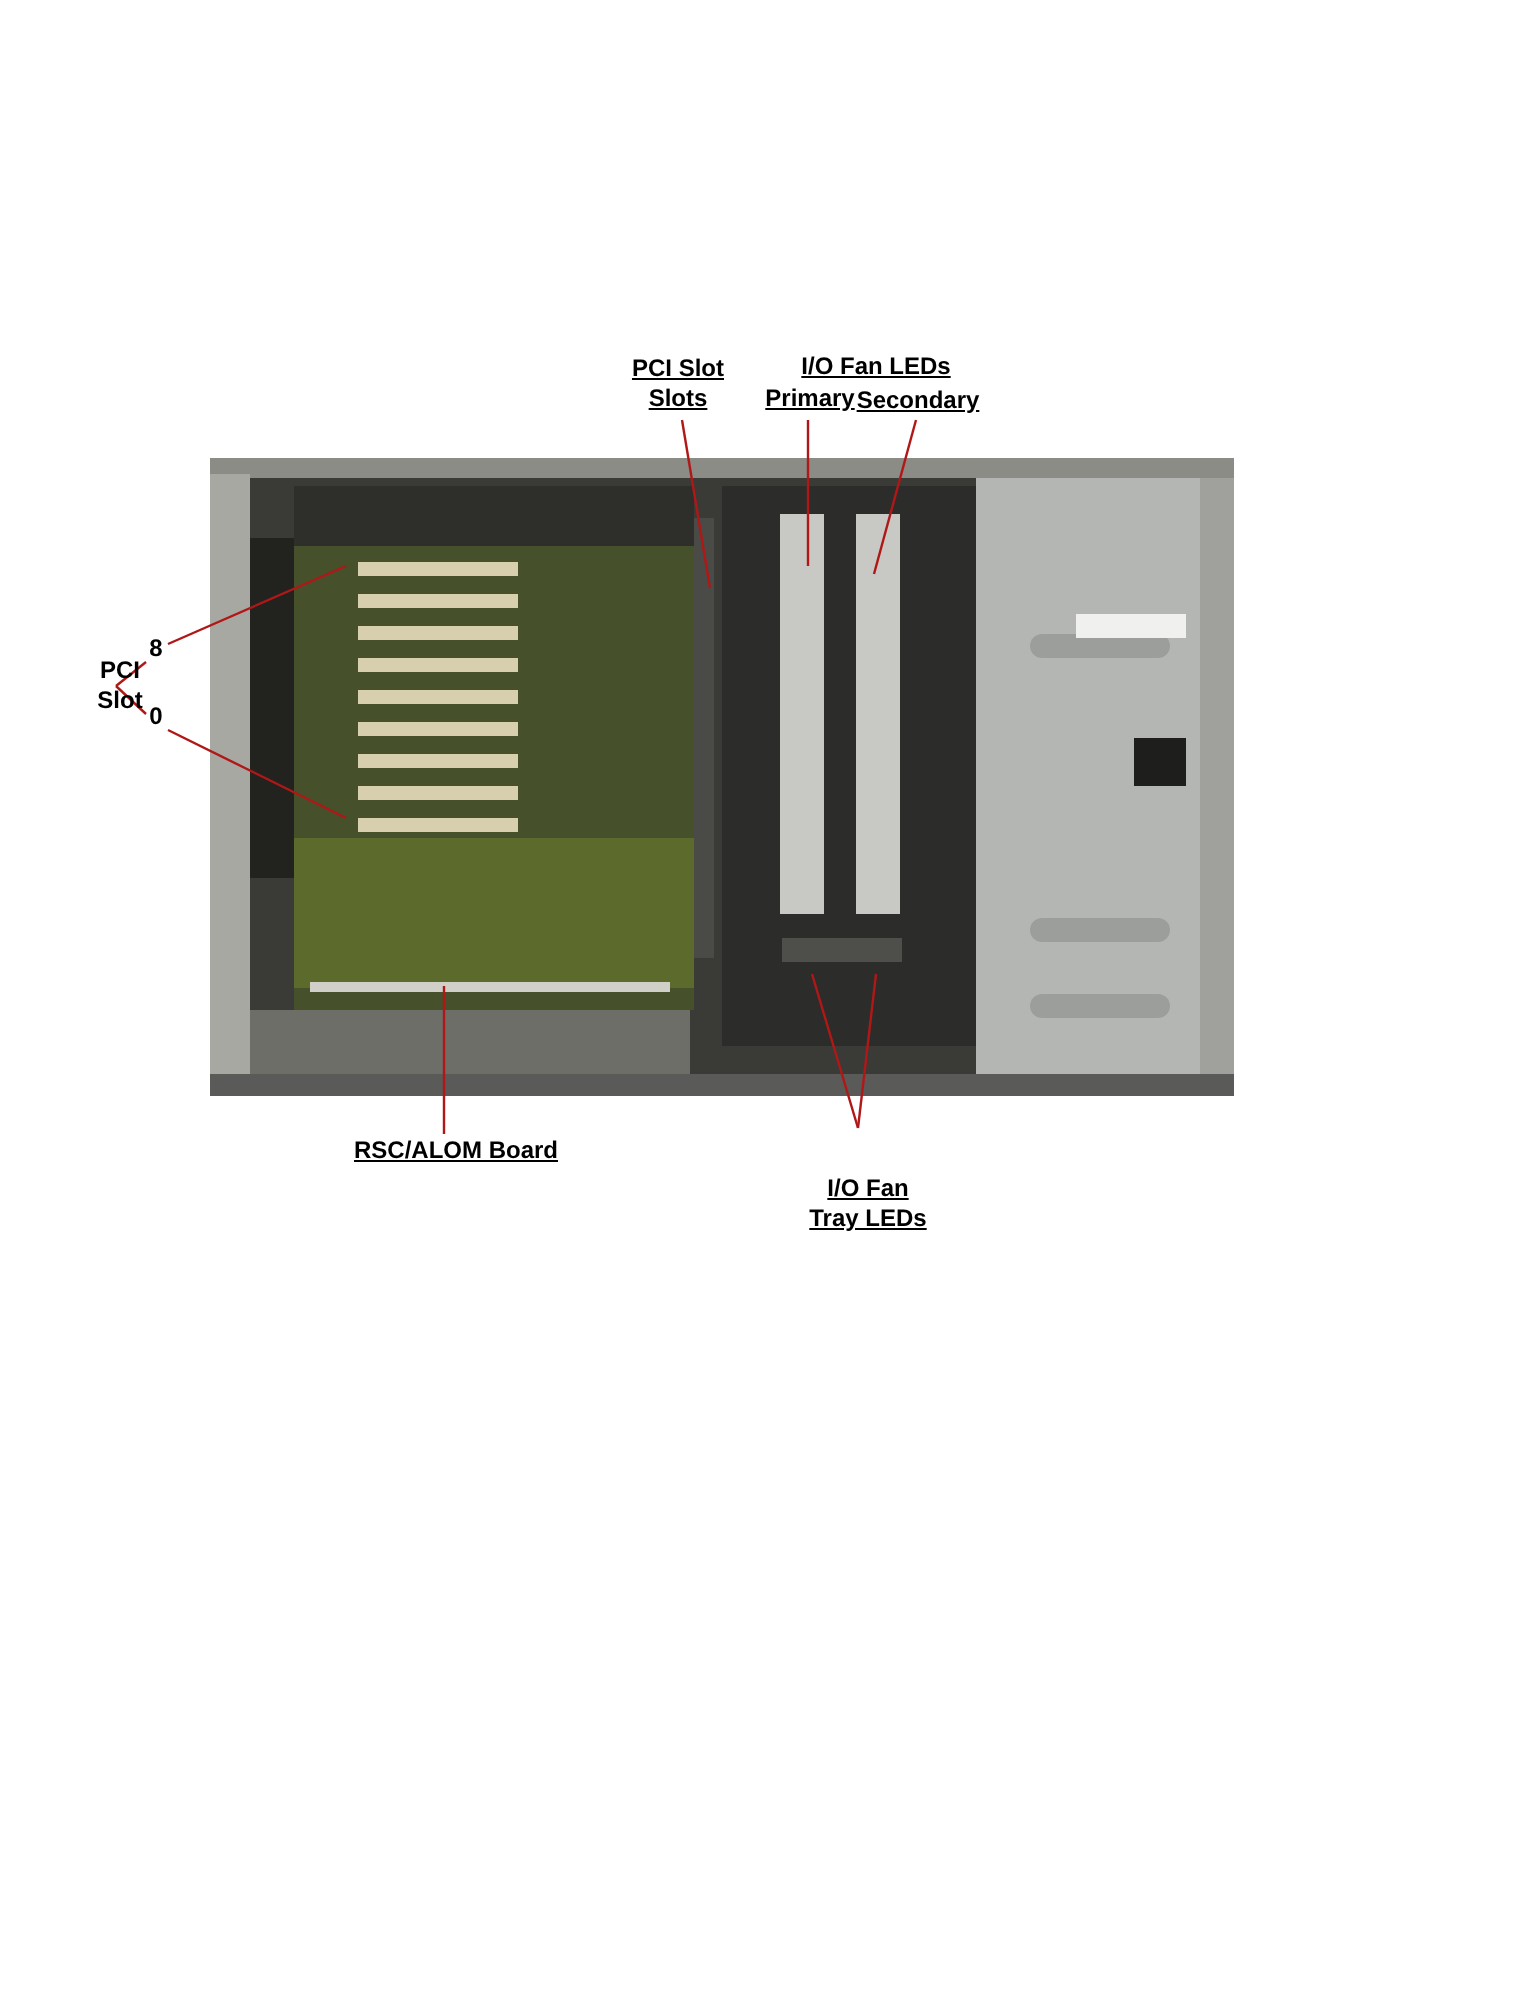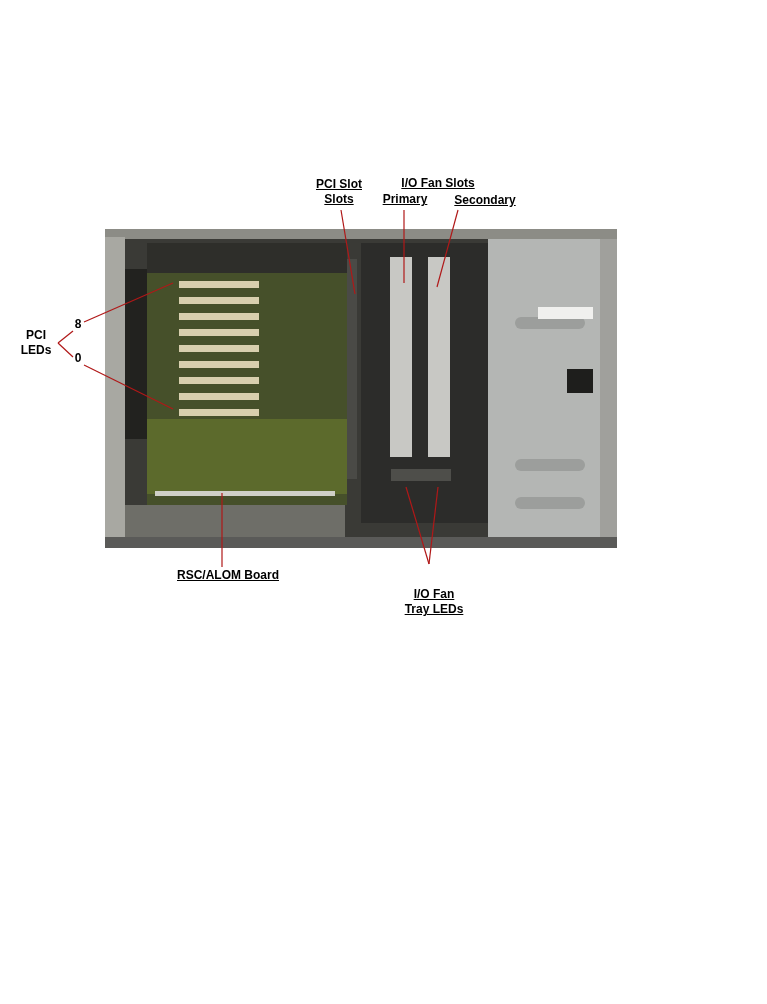--- a/index.html
+++ b/index.html
@@ -70,27 +70,27 @@
     <line x1="429" y1="564" x2="406" y2="487"></line>
     <line x1="429" y1="564" x2="438" y2="487"></line>
   </g>
 </svg>
 
 <div class="label" style="left:306px;top:177px;width:66px;">
   <div>PCI Slot</div>
   <div>Slots</div>
 </div>
 
-<div class="label" style="left:392px;top:176px;width:92px;">I/O Fan Slots</div>
+<div class="label" style="left:392px;top:176px;width:92px;">I/O Fan LEDs</div>
 <div class="label" style="left:376px;top:192px;width:58px;">Primary</div>
-<div class="label" style="left:448px;top:193px;width:74px;">Secondary</div>
+<div class="label" style="left:422px;top:193px;width:74px;">Secondary</div>
 
-<div class="label plain" style="left:16px;top:328px;width:40px;">
+<div class="label plain" style="left:40px;top:328px;width:40px;">
   <div>PCI</div>
-  <div>LEDs</div>
+  <div>Slot</div>
 </div>
 <div class="label plain" style="left:72px;top:317px;width:12px;">8</div>
 <div class="label plain" style="left:72px;top:351px;width:12px;">0</div>
 
 <div class="label" style="left:168px;top:568px;width:120px;text-decoration:underline;">RSC/ALOM Board</div>
 
 <div class="label" style="left:396px;top:587px;width:76px;">
   <div>I/O Fan</div>
   <div>Tray LEDs</div>
 </div>

